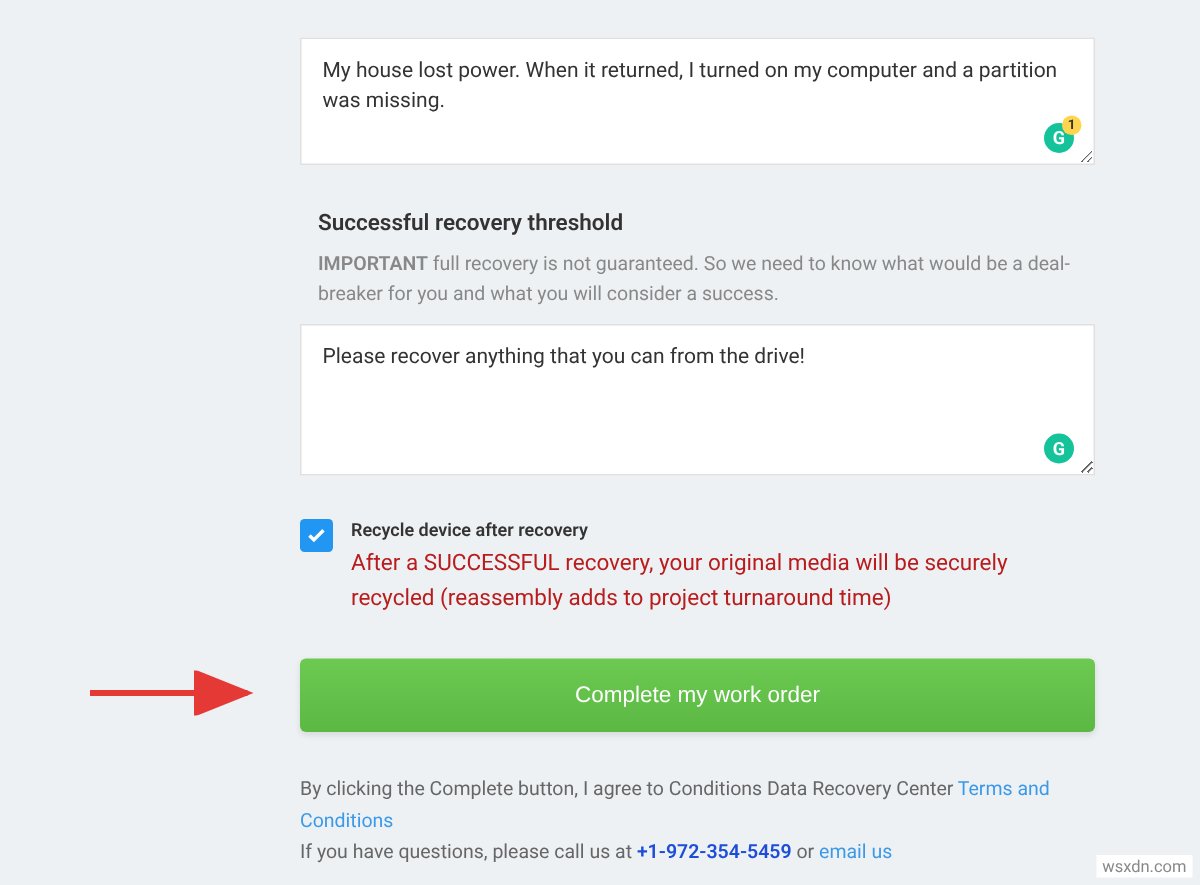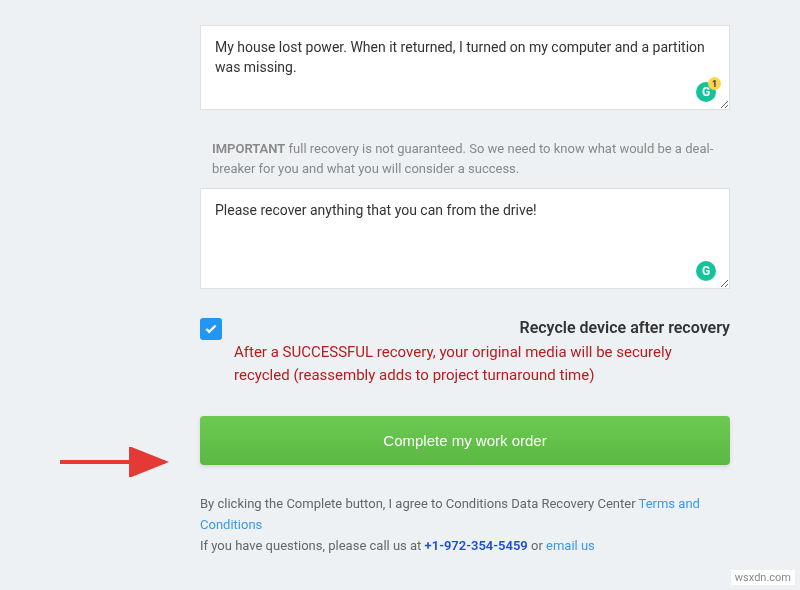--- a/index.html
+++ b/index.html
@@ -93,25 +93,24 @@
       display: flex;
       align-items: center;
       justify-content: center;
       margin-right: 12px;
       flex-shrink: 0;
       cursor: pointer;
     }
     .checkbox svg { width: 14px; height: 14px; }
     .checkbox-content { flex: 1; }
     .checkbox-label {
-      font-size: 16px;
+      font-size: 12px;
       font-weight: 600;
       color: #333;
       margin-bottom: 4px;
-      text-align: right;
     }
     .checkbox-desc {
       font-size: 15px;
       color: #b91c1c;
       line-height: 1.5;
     }
     .submit-btn {
       width: 100%;
       background: linear-gradient(to bottom, #6cc951, #5bb843);
       border: none;
@@ -163,20 +162,21 @@
 <div class="form-container">
 
   <div class="textarea-wrap">
     <textarea class="ta-summary" style="">My house lost power. When it returned, I turned on my computer and a partition was missing.</textarea>
     <div class="grammarly-badge">
       G
       <div class="grammarly-count">1</div>
     </div>
   </div>
 
+  <div class="section-label">Successful recovery threshold</div>
   <div class="help-text">
     <b>IMPORTANT</b><span> full recovery is not guaranteed. So we need to know what would be a deal-breaker for you and what you will consider a success.</span>
   </div>
   <div class="textarea-wrap">
     <textarea class="ta-threshold" style="">Please recover anything that you can from the drive!</textarea>
     <div class="grammarly-badge">G</div>
   </div>
 
   <div class="checkbox-row">
     <div class="checkbox">

